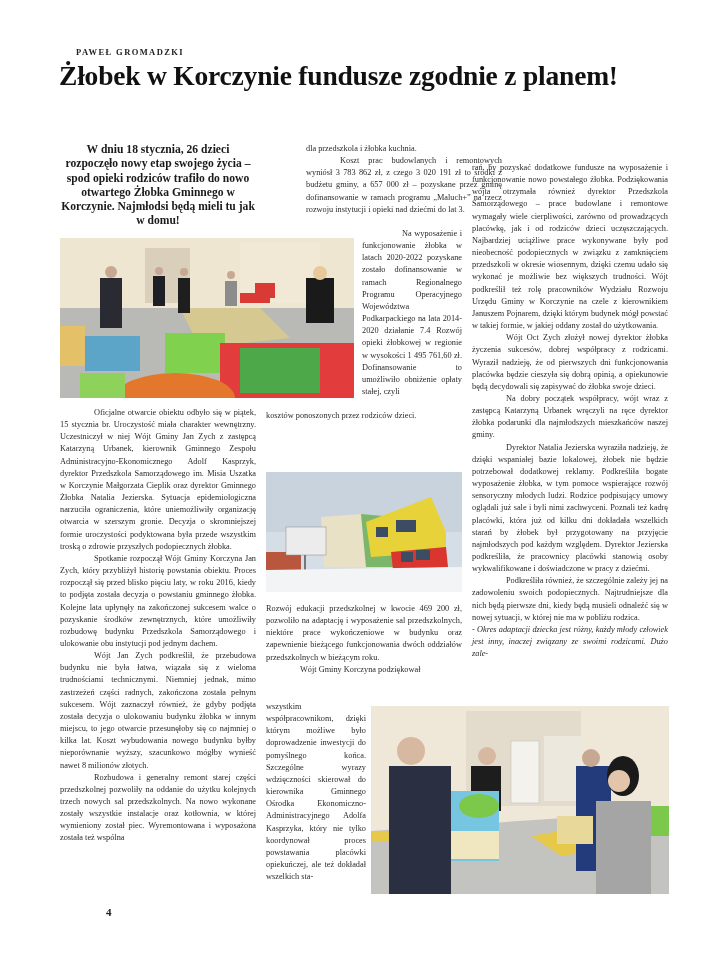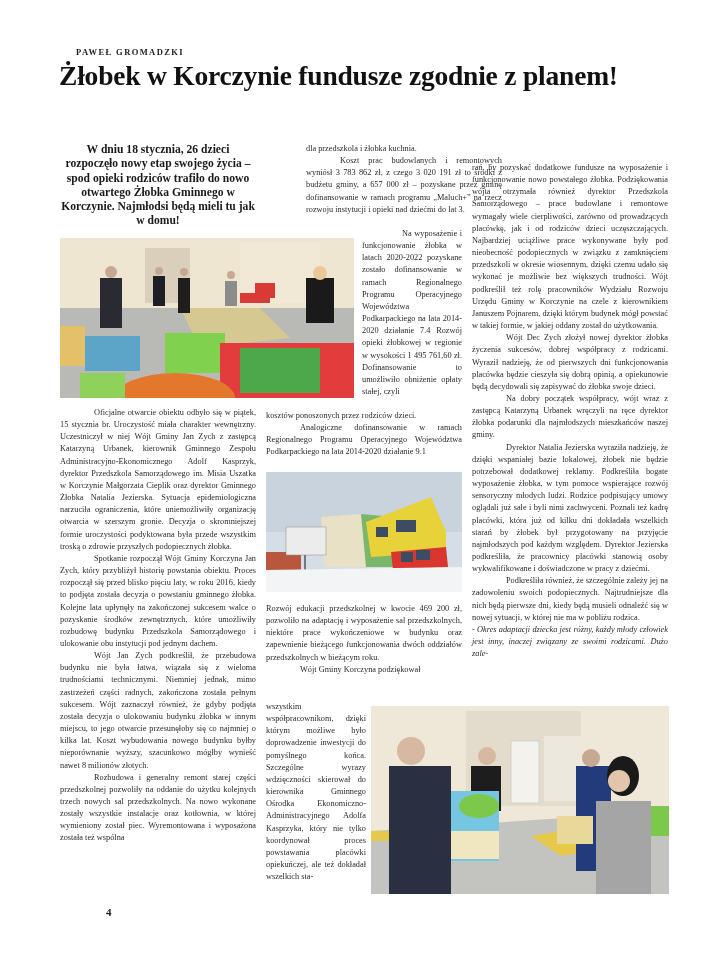--- a/index.html
+++ b/index.html
@@ -68,21 +68,20 @@
   <p class="noind">dla przedszkola i żłobka kuchnia.</p>
   <p>Koszt prac budowlanych i remontowych wyniósł 3 783 862 zł, z czego 3 020 191 zł to środki z budżetu gminy, a 657 000 zł – pozyskane przez gminę dofinansowanie w ramach programu „Maluch+” na rzecz rozwoju instytucji i opieki nad dziećmi do lat 3.</p>
 </div>
 
 <div class="col" style="left:362px; top:228px; width:100px;">
   <p style="text-indent:40px;">Na wyposażenie i funkcjonowanie żłobka w latach 2020-2022 pozyskane zostało dofinansowanie w ramach Regionalnego Programu Operacyjnego Województwa Podkarpackiego na lata 2014-2020 działanie 7.4 Rozwój opieki żłobkowej w regionie w wysokości 1 495 761,60 zł. Dofinansowanie to umożliwiło obniżenie opłaty stałej, czyli</p>
 </div>
 
 <div class="col" style="left:266px; top:410px; width:196px;">
   <p class="noind">kosztów ponoszonych przez rodziców dzieci.</p>
-  <p>Analogiczne dofinansowanie w ramach Regionalnego Programu Operacyjnego Województwa Podkarpackiego na lata 2014-2020 działanie 9.1</p>
 </div>
 
 <div class="photo" style="left:266px; top:472px; width:196px; height:120px;">
   <svg width="196" height="120" viewBox="0 0 196 120">
     <rect width="196" height="120" fill="#d5dde6"></rect>
     <rect y="0" width="196" height="60" fill="#c9d3de"></rect>
     <polygon points="55,45 95,42 100,95 58,95" fill="#e9e1c6"></polygon>
     <polygon points="95,42 100,95 130,95 128,45" fill="#7cb66a"></polygon>
     <polygon points="100,50 165,25 180,60 180,80 105,85" fill="#e8d23a"></polygon>
     <polygon points="125,80 180,75 182,95 127,98" fill="#d9362f"></polygon>
@@ -101,21 +100,21 @@
   <p class="noind">Rozwój edukacji przedszkolnej w kwocie 469 200 zł, pozwoliło na adaptację i wyposażenie sal przedszkolnych, niektóre prace wykończeniowe w budynku oraz zapewnienie bieżącego funkcjonowania dwóch oddziałów przedszkolnych w bieżącym roku.</p>
   <p>Wójt Gminy Korczyna podziękował</p>
 </div>
 
 <div class="col" style="left:266px; top:701px; width:100px;">
   <p class="noind">wszystkim współpracownikom, dzięki którym możliwe było doprowadzenie inwestycji do pomyślnego końca. Szczególne wyrazy wdzięczności skierował do kierownika Gminnego Ośrodka Ekonomiczno-Administracyjnego Adolfa Kasprzyka, który nie tylko koordynował proces powstawania placówki opiekuńczej, ale też dokładał wszelkich sta-</p>
 </div>
 
 <div class="col" style="left:472px; top:143px; width:196px;margin-top:19px;">
   <p class="noind">rań, by pozyskać dodatkowe fundusze na wyposażenie i funkcjonowanie nowo powstałego żłobka. Podziękowania wójta otrzymała również dyrektor Przedszkola Samorządowego – prace budowlane i remontowe wymagały wiele cierpliwości, zarówno od prowadzących placówkę, jak i od rodziców dzieci uczęszczających. Najbardziej uciążliwe prace wykonywane były pod nieobecność podopiecznych w związku z zamknięciem przedszkoli w okresie wiosennym, dzięki czemu udało się wykonać je możliwie bez większych trudności. Wójt podkreślił też rolę pracowników Wydziału Rozwoju Urzędu Gminy w Korczynie na czele z kierownikiem Januszem Pojnarem, dzięki którym budynek mógł powstać w takiej formie, w jakiej oddany został do użytkowania.</p>
-  <p>Wójt Dec Zych złożył nowej dyrektor żłobka życzenia sukcesów, dobrej współpracy z rodzicami. Wyraził nadzieję, że od pierwszych dni funkcjonowania placówka będzie cieszyła się dobrą opinią, a opiekunowie będą decydowali się zapisywać do żłobka swoje dzieci.</p>
+  <p>Wójt Oct Zych złożył nowej dyrektor żłobka życzenia sukcesów, dobrej współpracy z rodzicami. Wyraził nadzieję, że od pierwszych dni funkcjonowania placówka będzie cieszyła się dobrą opinią, a opiekunowie będą decydowali się zapisywać do żłobka swoje dzieci.</p>
   <p>Na dobry początek współpracy, wójt wraz z zastępcą Katarzyną Urbanek wręczyli na ręce dyrektor żłobka podarunki dla najmłodszych mieszkańców naszej gminy.</p>
   <p>Dyrektor Natalia Jezierska wyraziła nadzieję, że dzięki wspaniałej bazie lokalowej, żłobek nie będzie potrzebował dodatkowej reklamy. Podkreśliła bogate wyposażenie żłobka, w tym pomoce wspierające rozwój sensoryczny młodych ludzi. Rodzice podpisujący umowy oglądali już sale i byli nimi zachwyceni. Poznali też kadrę placówki, która już od kilku dni dokładała wszelkich starań by żłobek był przygotowany na przyjęcie najmłodszych pod każdym względem. Dyrektor Jezierska podkreśliła, że pracownicy placówki stanowią osoby wykwalifikowane i doświadczone w pracy z dziećmi.</p>
   <p>Podkreśliła również, że szczególnie zależy jej na zadowoleniu swoich podopiecznych. Najtrudniejsze dla nich będą pierwsze dni, kiedy będą musieli odnaleźć się w nowej sytuacji, w której nie ma w pobliżu rodzica.</p>
   <p class="quote">- Okres adaptacji dziecka jest różny, każdy młody człowiek jest inny, inaczej związany ze swoimi rodzicami. Dużo zale-</p>
 </div>
 
 <div class="photo" style="left:371px; top:706px; width:298px; height:188px;">
   <svg width="298" height="188" viewBox="0 0 298 188">
     <rect width="298" height="188" fill="#efe7d8"></rect>
     <rect x="95" y="5" width="115" height="95" fill="#e3dccd"></rect>

